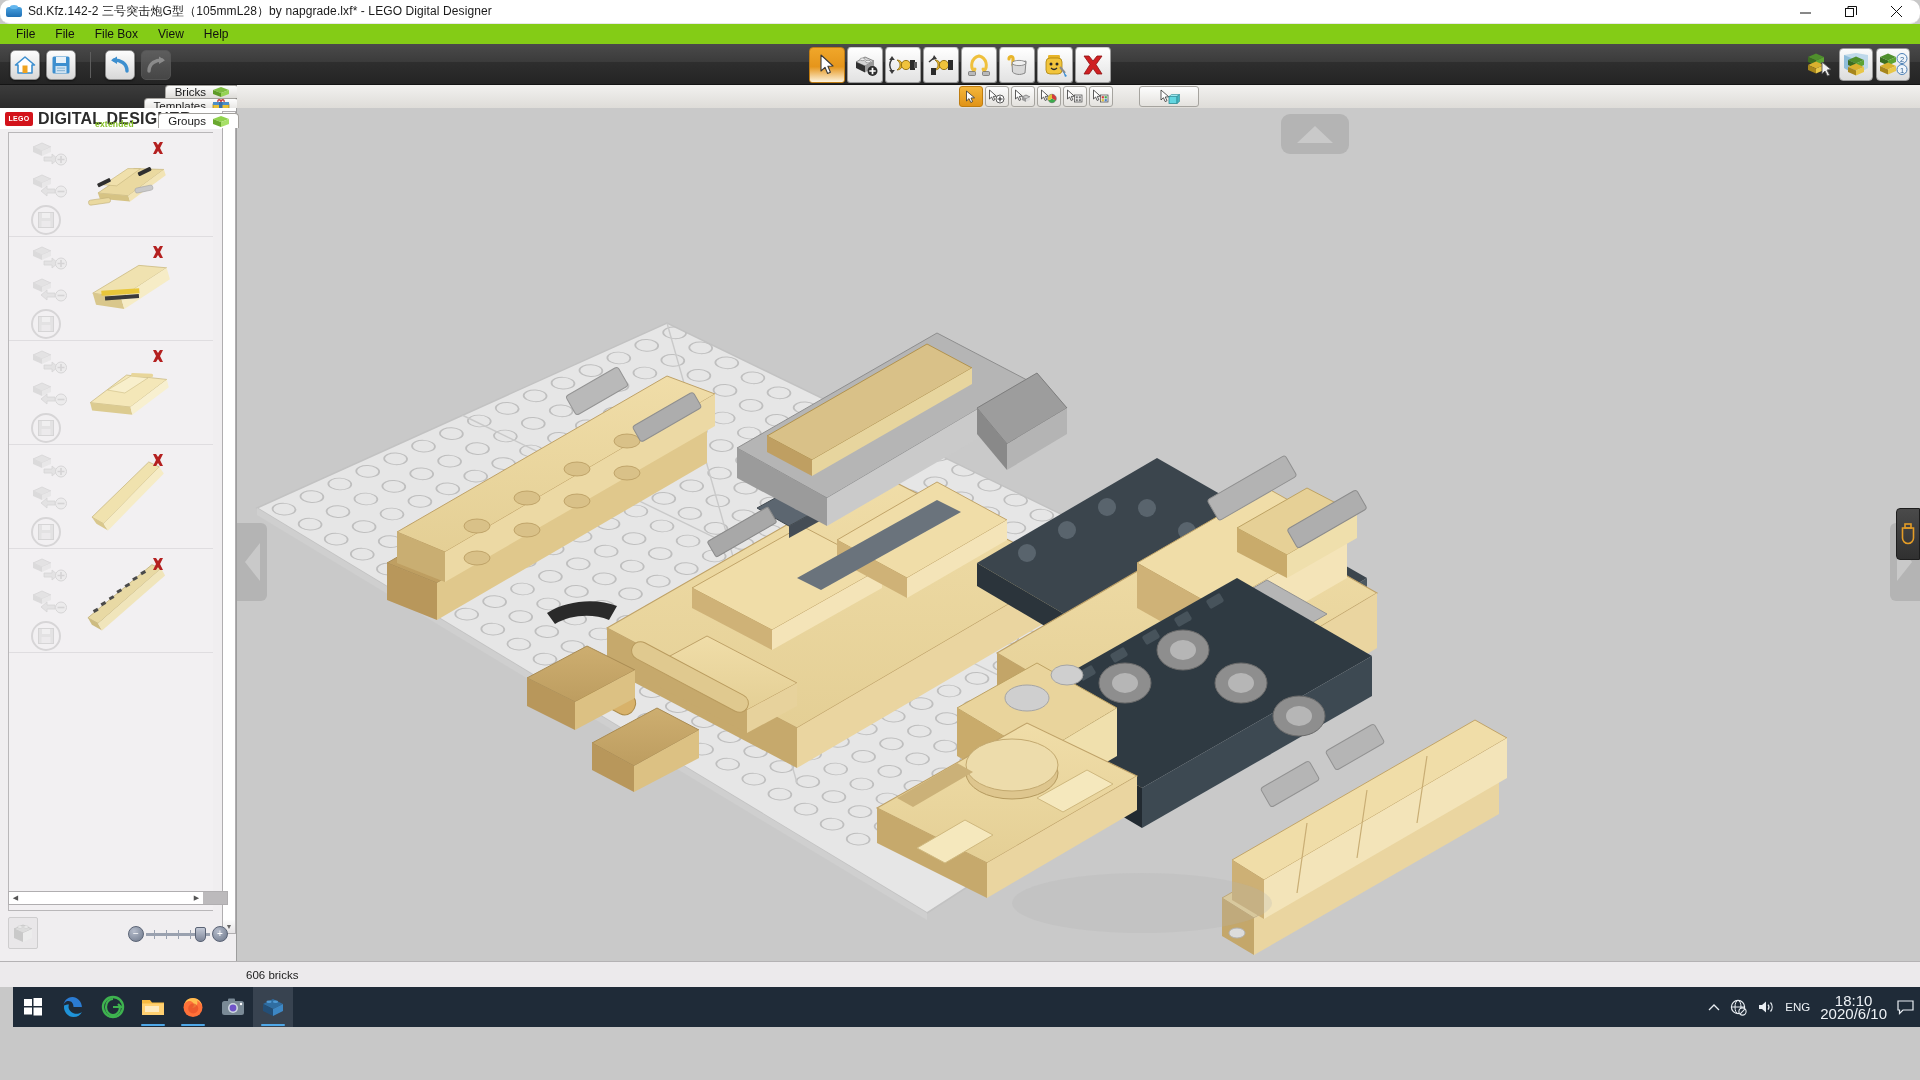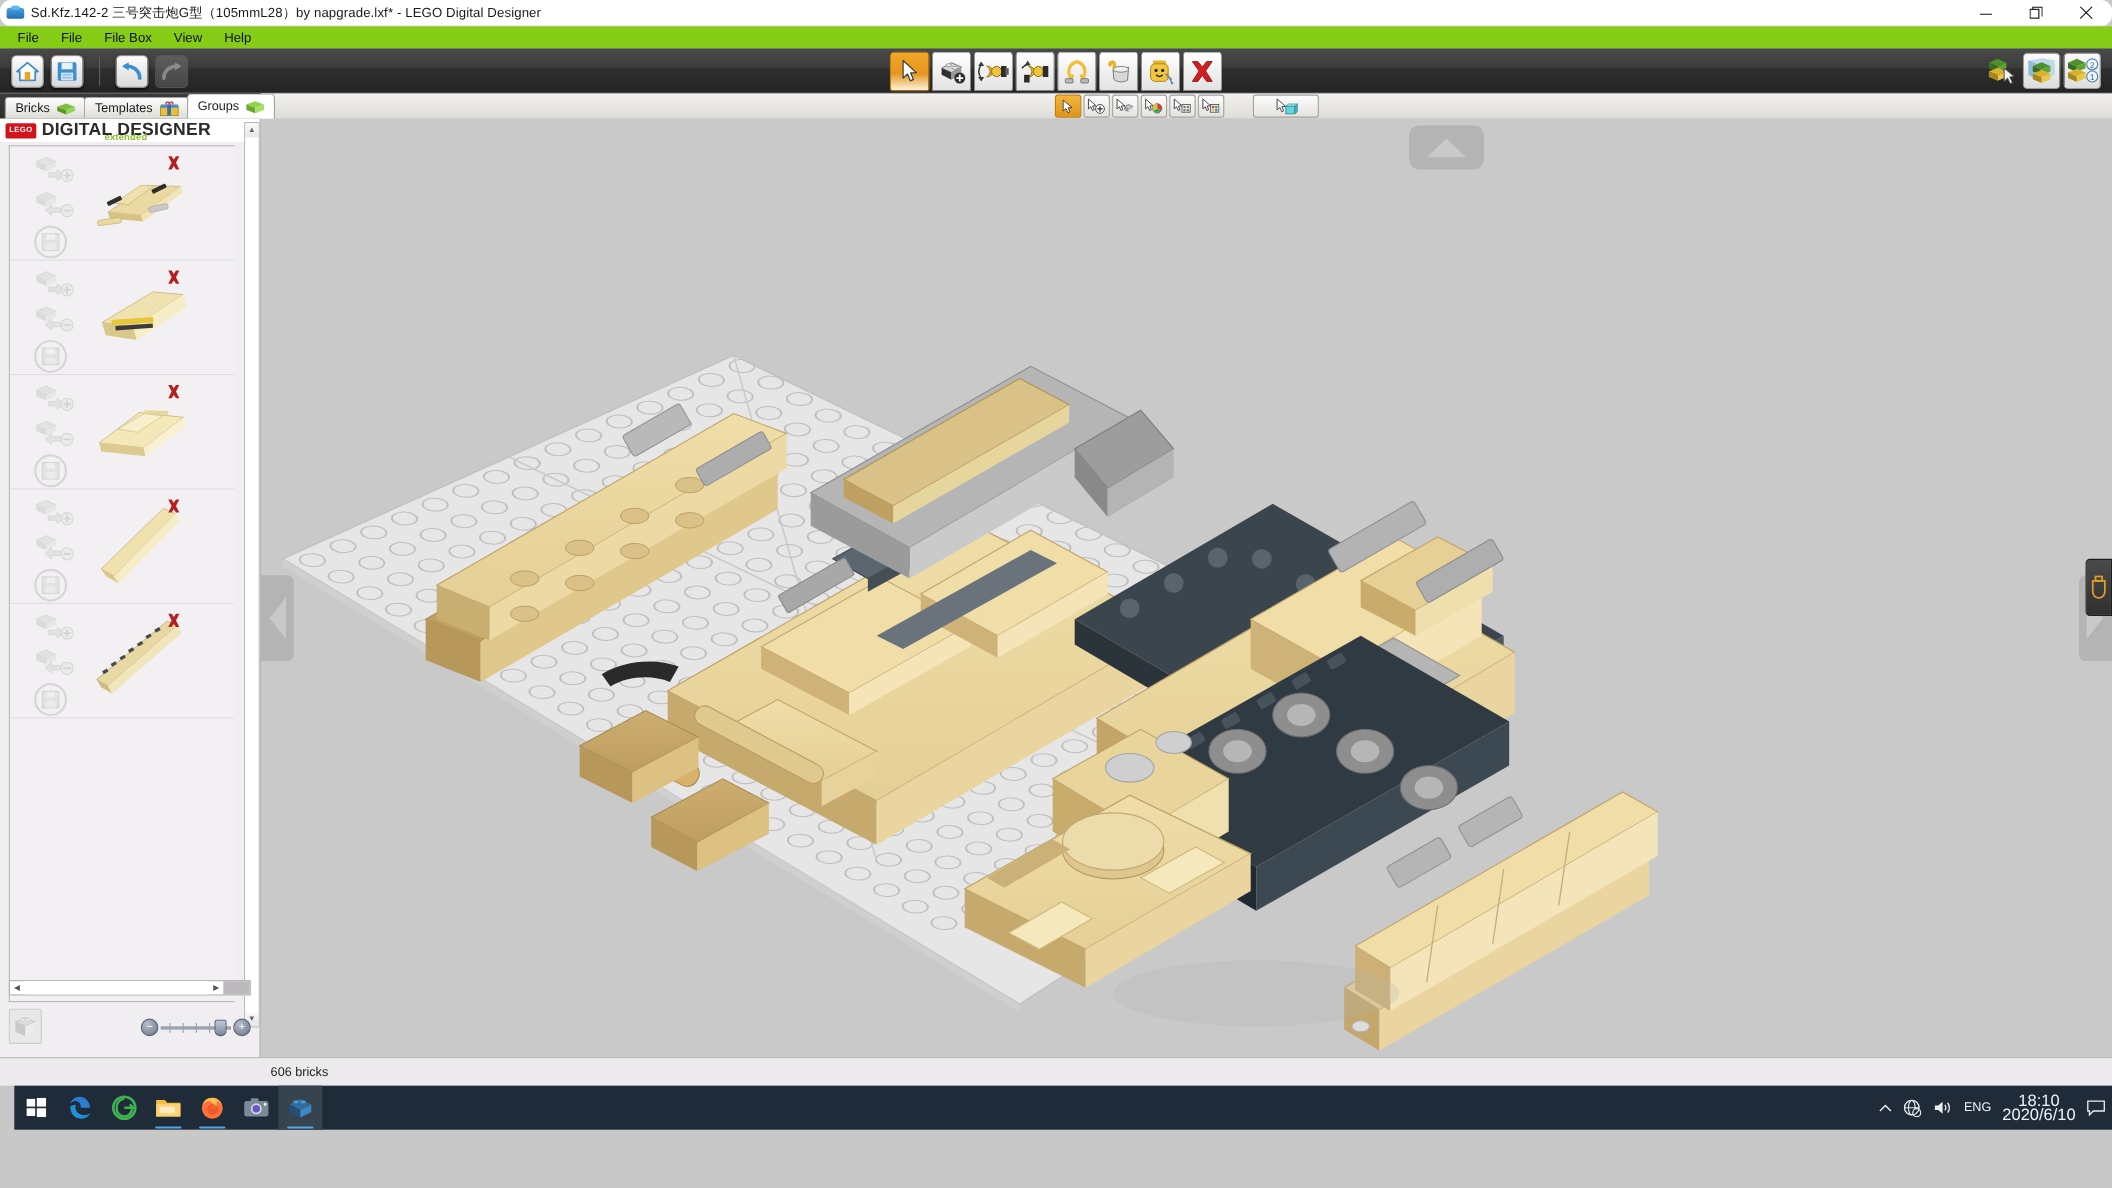--- a/index.html
+++ b/index.html
@@ -430,21 +430,21 @@
         <circle cx="24" cy="6.5" r="5" fill="#eef4fa" stroke="#4a7fb5" stroke-width="1"></circle>
         <text x="24" y="9.6" font-size="7.5" font-family="Liberation Sans, sans-serif" text-anchor="middle" fill="#2c5f92">2</text>
         <circle cx="24" cy="17.5" r="5" fill="#eef4fa" stroke="#4a7fb5" stroke-width="1"></circle>
         <text x="24" y="20.6" font-size="7.5" font-family="Liberation Sans, sans-serif" text-anchor="middle" fill="#2c5f92">1</text>
       </svg>
     </div>
   </div>
 </div>
 
 <div style="display:flex; background:linear-gradient(#f2f1ef,#dedcd8); height:23px; border-bottom:1px solid #a9a7a3;">
-  <div id="tabstrip" style="width:237px;">
+  <div id="tabstrip" style="width:237px;flex-direction:column;">
     <div class="ptab">
       <span>Bricks</span>
       <span>
         <svg width="18" height="12" viewBox="0 0 18 12">
           <path d="M1 4 L9 1 L17 4 L9 7 Z" fill="#7dbd3f"></path>
           <path d="M1 4 L1 8 L9 11 L9 7 Z" fill="#5e9a27"></path>
           <path d="M17 4 L17 8 L9 11 L9 7 Z" fill="#96d356"></path>
         </svg>
       </span>
     </div>

